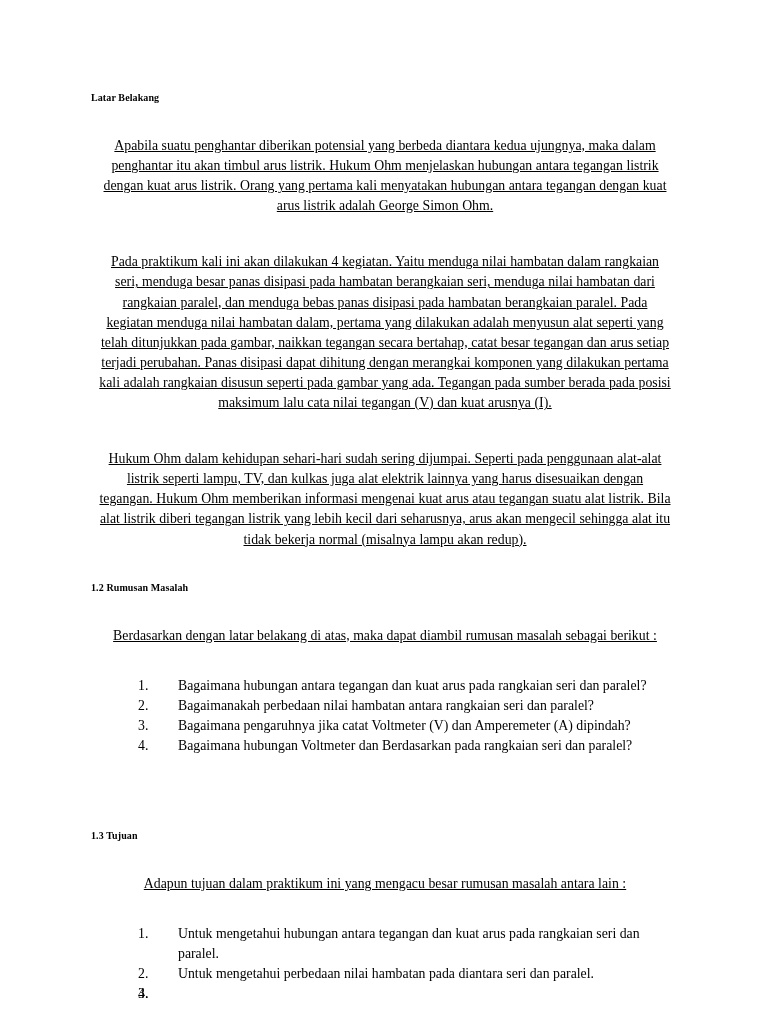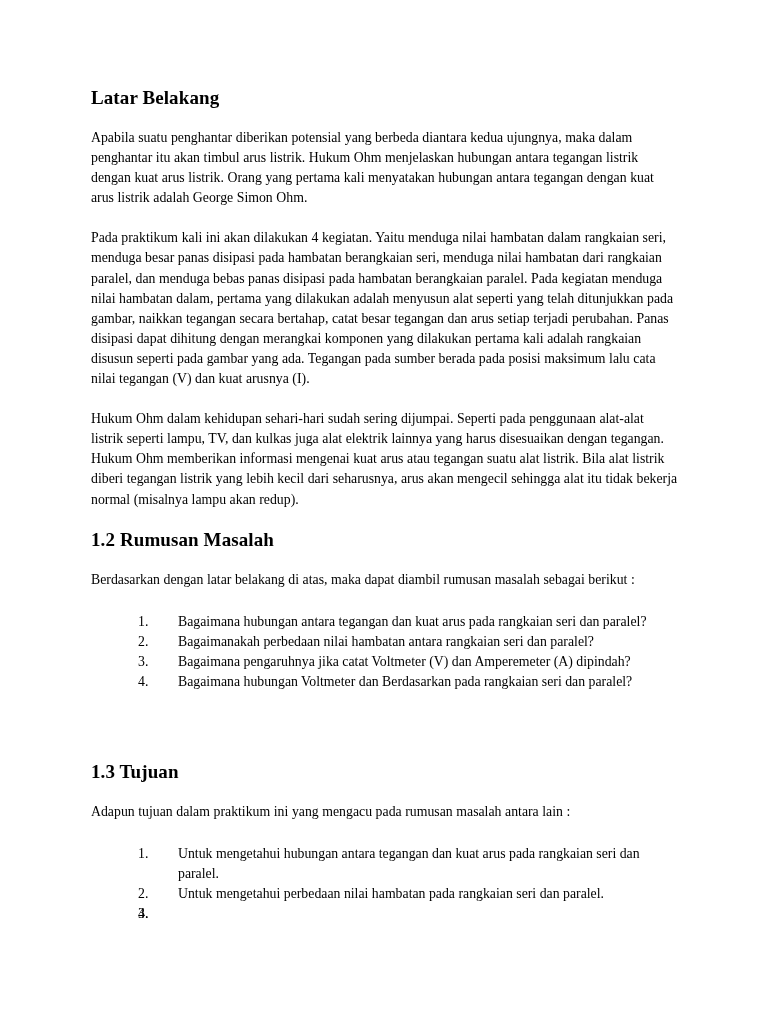--- a/index.html
+++ b/index.html
@@ -17,34 +17,35 @@
     color: #000000;
     -webkit-font-smoothing: antialiased;
   }
   .content {
     position: absolute;
     left: 91px;
     top: 88px;
     width: 588px;
   }
   h2.heading {
-    font-size: 19px;
+    font-size: 10px;
     font-weight: bold;
     line-height: 20px;
     margin: 0;
     padding: 0;
     letter-spacing: 0.1px;
   }
   p.para {
     font-size: 13.8px;
     line-height: 20.1px;
-    margin: 0;
+    margin: 8px;
     padding: 0;
-    text-align: left;
+    text-align: center;
     word-spacing: 0.1px;
+    text-decoration: underline;
   }
   .gap-sm { height: 20px; }
   .gap-md { height: 20px; }
   .gap-xl { height: 70px; }
   .gap-list { height: 22px; }
 
   ol.numlist {
     margin: 0;
     padding: 0;
     list-style: none;
@@ -115,31 +116,31 @@
         <span class="marker">4.</span>
         <span class="item-text">Bagaimana hubungan Voltmeter dan Berdasarkan pada rangkaian seri dan paralel?</span>
       </li>
     </ol>
 
     <div class="gap-xl"></div>
 
     <h2 class="heading">1.3 Tujuan</h2>
     <div class="gap-sm"></div>
 
-    <p class="para">Adapun tujuan dalam praktikum ini yang mengacu pada rumusan masalah antara lain :</p>
+    <p class="para">Adapun tujuan dalam praktikum ini yang mengacu besar rumusan masalah antara lain :</p>
     <div class="gap-list"></div>
 
     <ol class="numlist list-b">
       <li>
         <span class="marker">1.</span>
         <span class="item-text">Untuk mengetahui hubungan antara tegangan dan kuat arus pada rangkaian seri dan paralel.</span>
       </li>
       <li>
         <span class="marker">2.</span>
-        <span class="item-text">Untuk mengetahui perbedaan nilai hambatan pada rangkaian seri dan paralel.</span>
+        <span class="item-text">Untuk mengetahui perbedaan nilai hambatan pada diantara seri dan paralel.</span>
       </li>
       <li>
         <span class="marker">3.</span>
       </li>
       <li>
         <span class="marker">4.</span>
       </li>
     </ol>
 
   </div>

